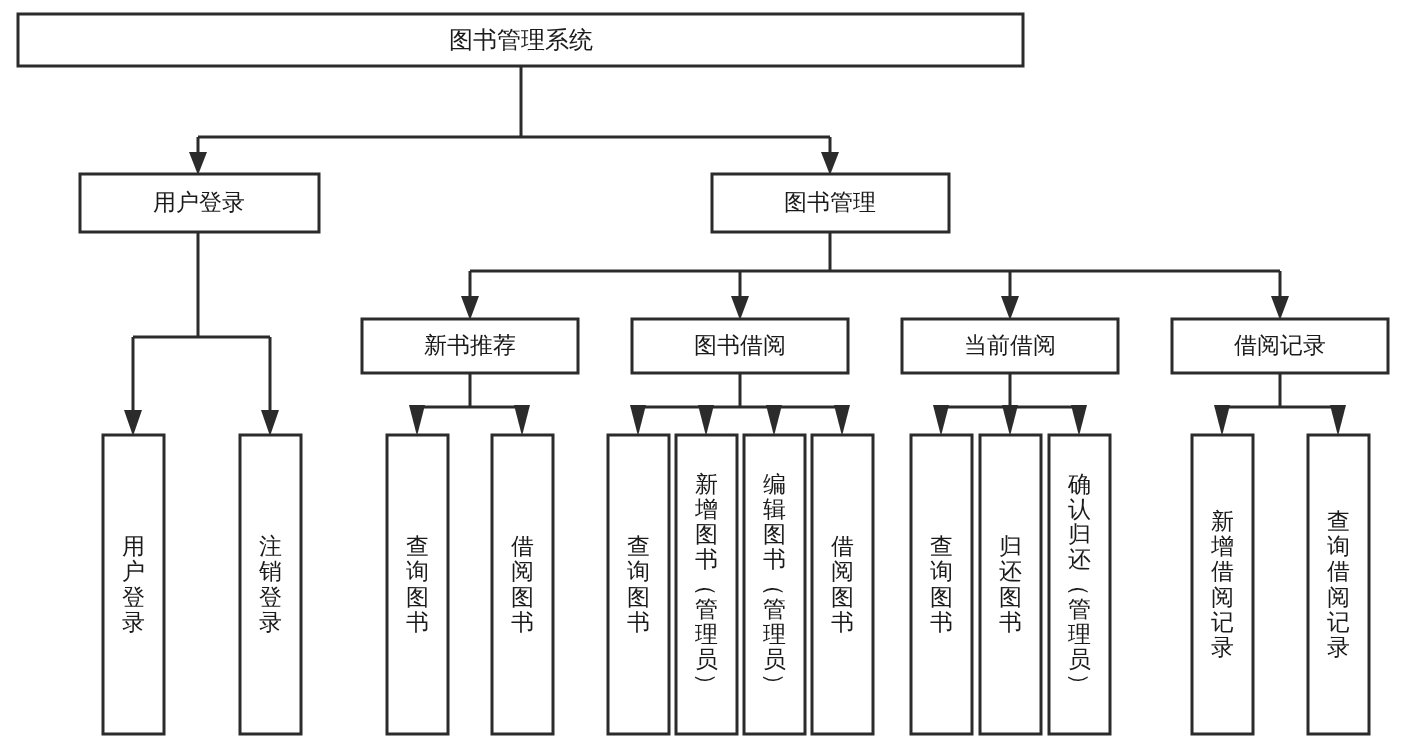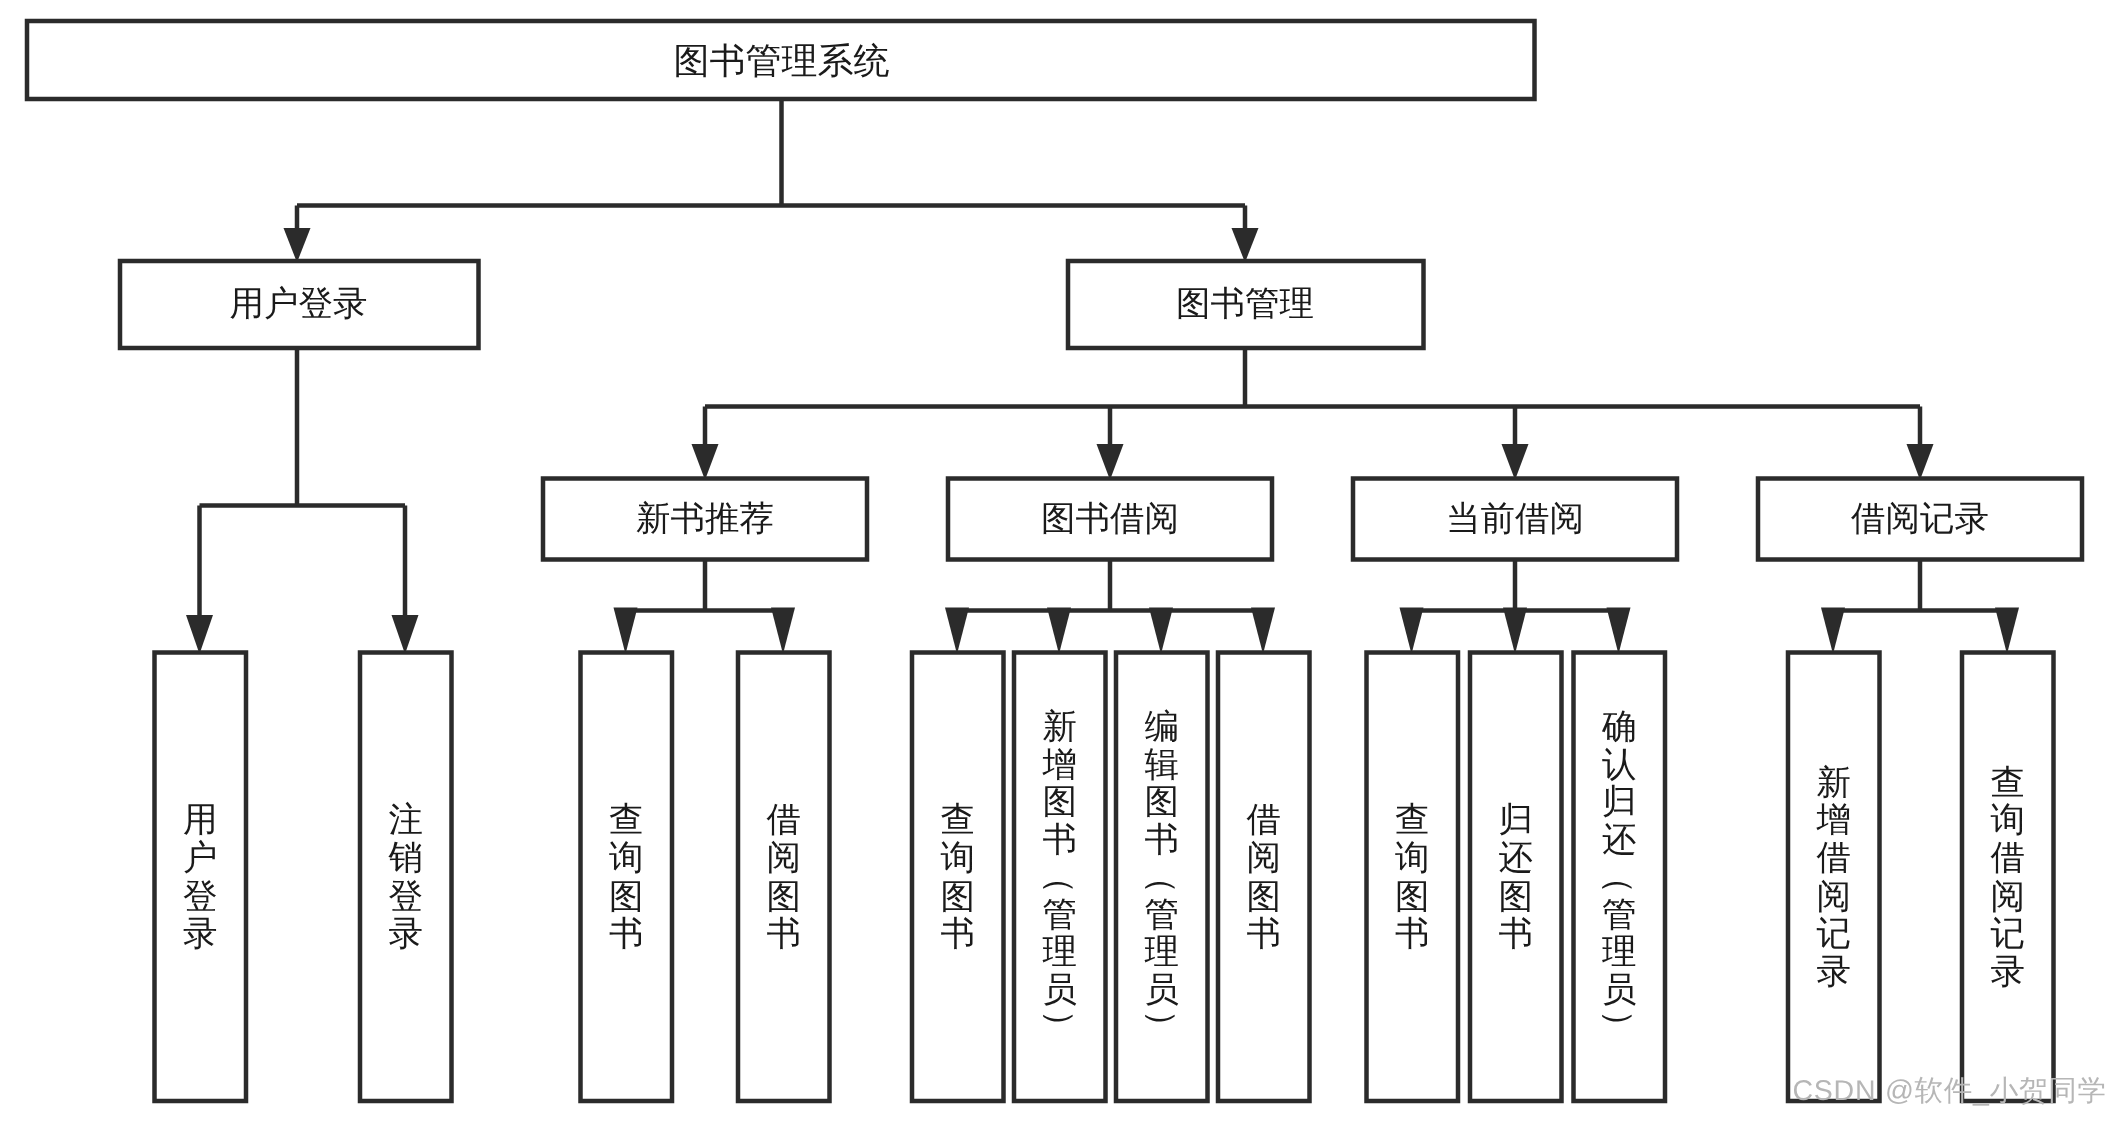--- a/index.html
+++ b/index.html
@@ -296,15 +296,14 @@
     </div>
   <div class="vlabel" style="left:1308px; top:435px; width:61px; height:299px;">
       <span>查</span>
       <span>询</span>
       <span>借</span>
       <span>阅</span>
       <span>记</span>
       <span>录</span>
     </div>
 
-  <div class="watermark" style="left:1195px; top:714px;">CSDN @软件_小贺同学</div>
 
 </div>
 
 </body></html>

